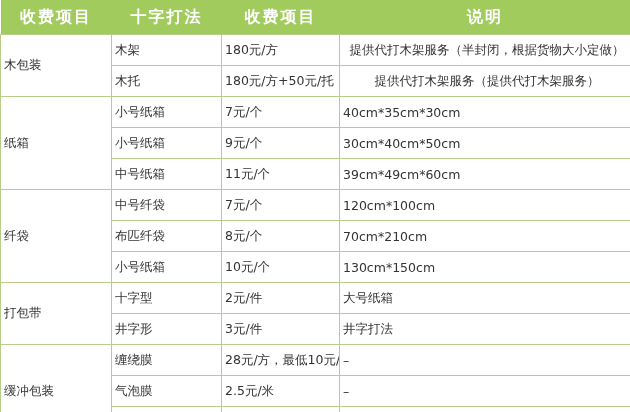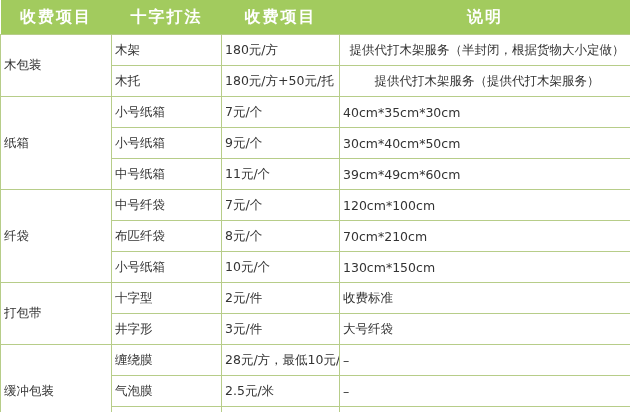--- a/index.html
+++ b/index.html
@@ -106,26 +106,26 @@
       </tr>
       <tr>
         <td>小号纸箱</td>
         <td>10元/个</td>
         <td>130cm*150cm</td>
       </tr>
       <tr>
         <td rowspan="2">打包带</td>
         <td>十字型</td>
         <td>2元/件</td>
-        <td>收费标准</td>
+        <td>大号纸箱</td>
       </tr>
       <tr>
         <td>井字形</td>
         <td>3元/件</td>
-        <td>大号纤袋</td>
+        <td>井字打法</td>
       </tr>
       <tr>
         <td rowspan="3">缓冲包装</td>
         <td>缠绕膜</td>
         <td>28元/方，最低10元/票</td>
         <td>–</td>
       </tr>
       <tr>
         <td>气泡膜</td>
         <td>2.5元/米</td>

